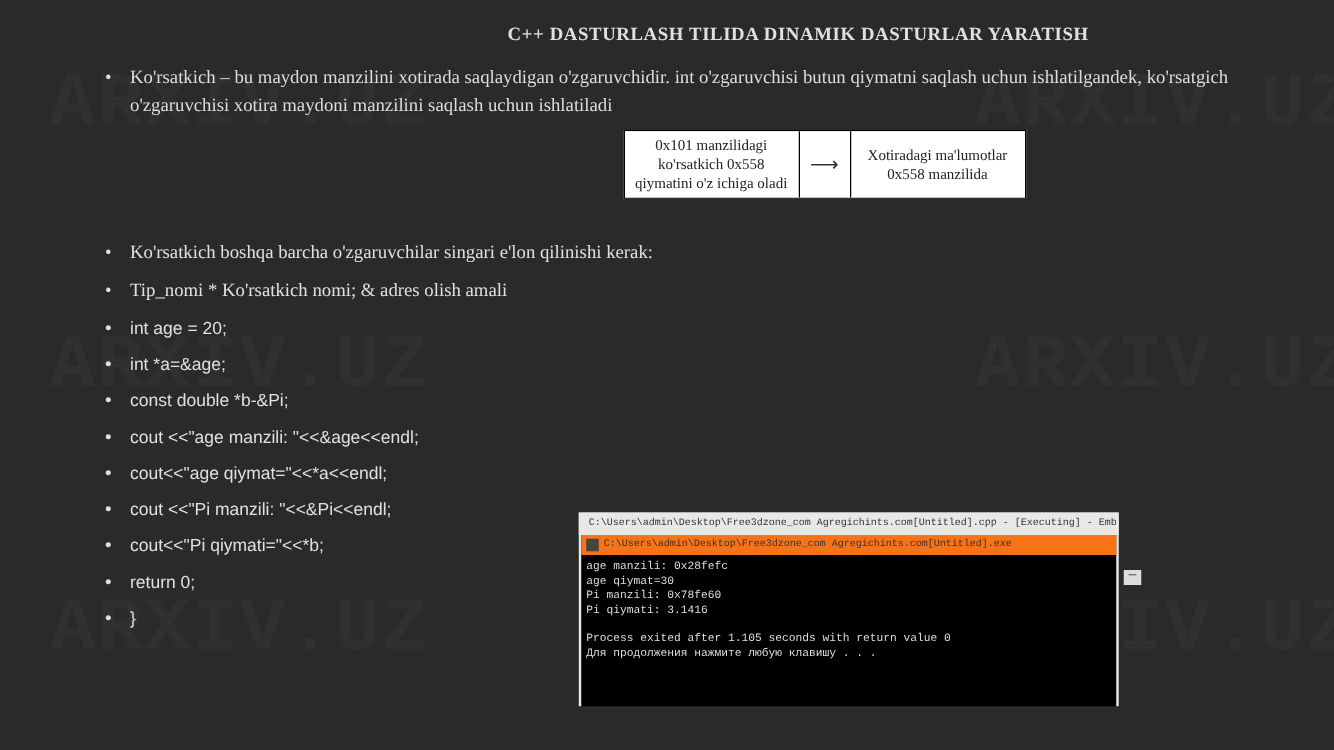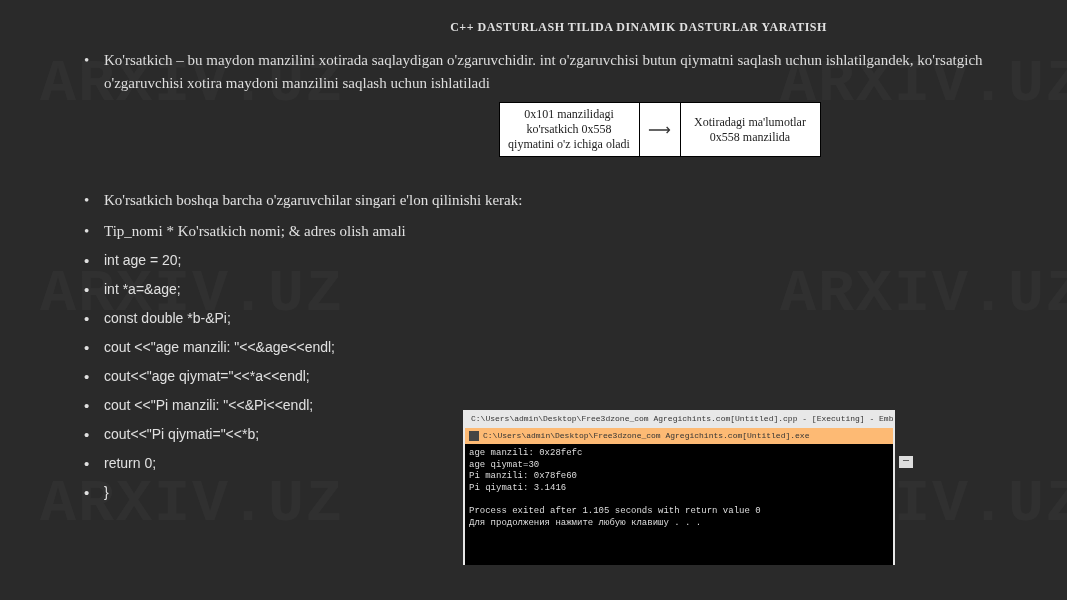--- a/index.html
+++ b/index.html
@@ -25,21 +25,21 @@
       pointer-events: none;
       letter-spacing: 2px;
     }
     .slide {
       padding: 20px 72px 10px 72px;
       position: relative;
       z-index: 1;
     }
     .title {
       text-align: center;
-      font-size: 12px;
+      font-size: 15px;
       font-weight: bold;
       font-family: 'Times New Roman', serif;
       letter-spacing: 0.5px;
       margin-bottom: 14px;
       margin-left: 210px;
     }
     ul {
       list-style: none;
     }
     li {
@@ -126,21 +126,21 @@
       height: 18px;
       background: #e8e8e8;
       color: #333;
       font-size: 8px;
       line-height: 18px;
       padding-left: 6px;
       white-space: nowrap;
       overflow: hidden;
     }
     .console-second-bar {
-      background: #fdba74;
+      background: #f97316;
       color: #333;
       height: 16px;
       font-size: 8px;
       line-height: 16px;
       padding-left: 18px;
       position: relative;
       margin-bottom: 2px;
     }
     .console-second-bar::before {
       content: "";

